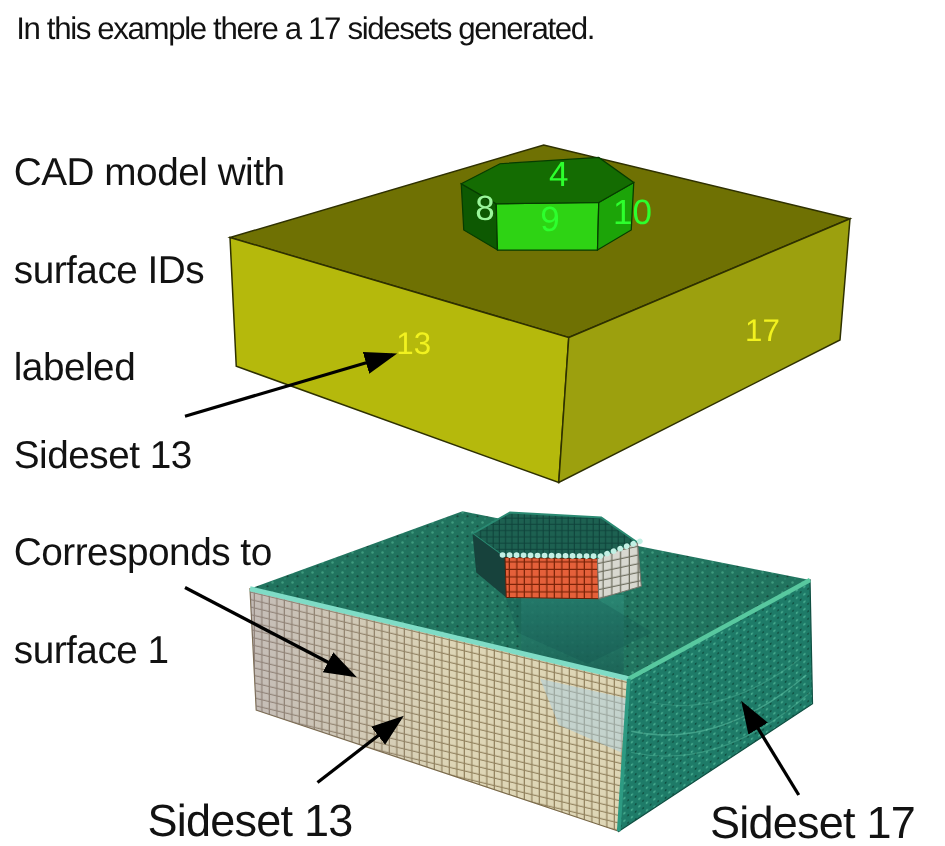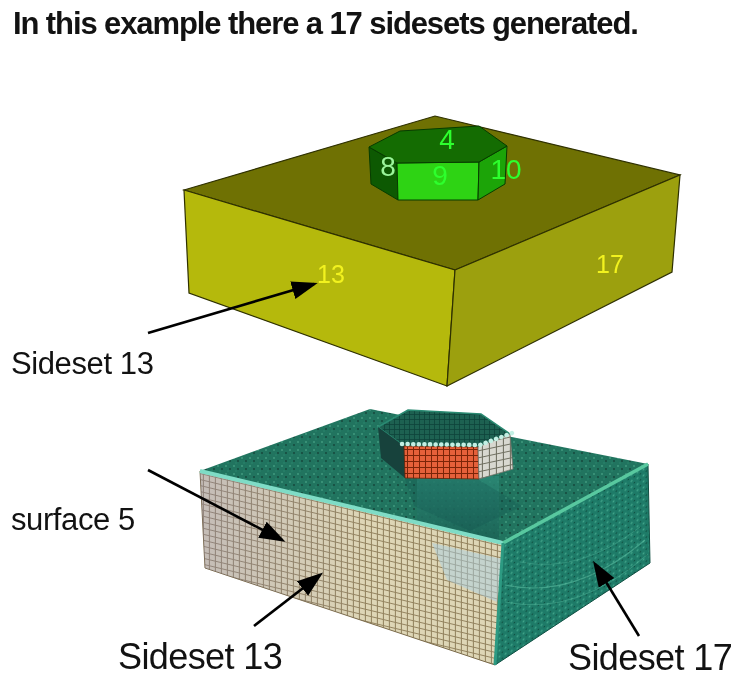--- a/index.html
+++ b/index.html
@@ -1,21 +1,21 @@
 <!DOCTYPE html>
 <html><head>
 <meta charset="utf-8">
 <style>
   html,body{margin:0;padding:0;background:#fff;}
   .stage{
     position:relative;width:756px;height:677px;background:#ffffff;overflow:hidden;
     font-family:"Liberation Sans",sans-serif;color:#111;
   }
   .txt{position:absolute;white-space:pre;color:#121212;}
-  .title{left:13px;top:6px;font-size:31px;line-height:35px;letter-spacing:-1.1px;font-weight:bold;}
+  .title{left:13px;top:6px;font-size:25px;line-height:35px;letter-spacing:-1.1px;}
   .cad-caption{left:11px;top:118px;font-size:31px;line-height:39px;letter-spacing:-0.4px;}
   .note{left:11px;top:344px;font-size:31px;line-height:39px;letter-spacing:-0.4px;}
   .blabel{position:absolute;font-size:36px;letter-spacing:-0.6px;color:#121212;}
   .blabel.left{left:118px;top:636px;}
   .blabel.right{left:568px;top:637px;}
   svg{position:absolute;left:0;top:0;}
   svg text{font-family:"Liberation Sans",sans-serif;}
 </style>
 </head>
 <body>
@@ -113,21 +113,24 @@
       <line x1="148" y1="333" x2="314" y2="284" marker-end="url(#ah)"></line>
       <line x1="148" y1="470" x2="282" y2="540" marker-end="url(#ah)"></line>
       <line x1="254" y1="626" x2="320" y2="575" marker-end="url(#ah)"></line>
       <line x1="639" y1="636" x2="595" y2="564" marker-end="url(#ah)"></line>
     </g>
   </svg>
 
   <div class="txt title"><span>In this example there a 17 sidesets generated.</span><br>
 </div>
 
+  <div class="txt cad-caption"><span>CAD model with</span><br>
+<span>surface IDs</span><br>
+<span>labeled</span></div>
 
   <div class="txt note"><span>Sideset 13</span><br>
-<br>
-<span>surface 5</span></div>
+<span>Corresponds to</span><br>
+<span>surface 1</span></div>
 
   <div class="blabel left">Sideset 13</div>
   <div class="blabel right">Sideset 17</div>
 
 </div>
 
 </body></html>

